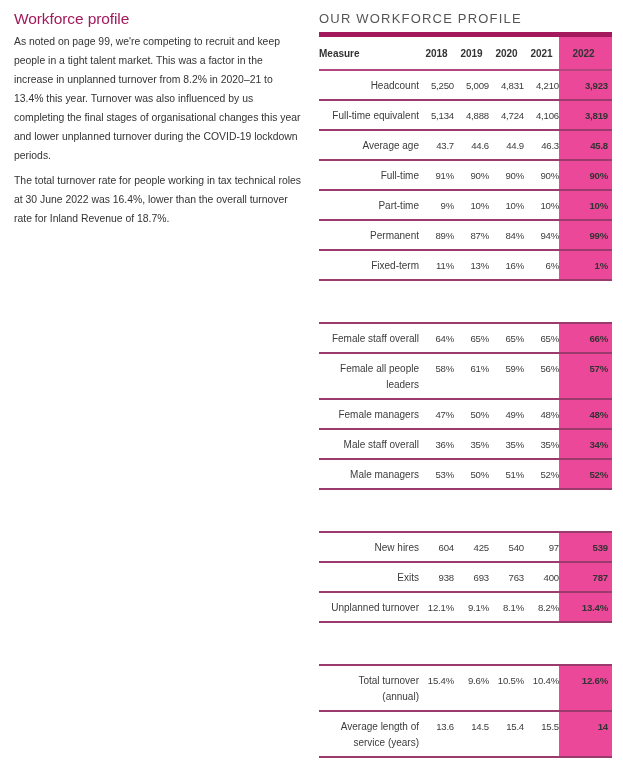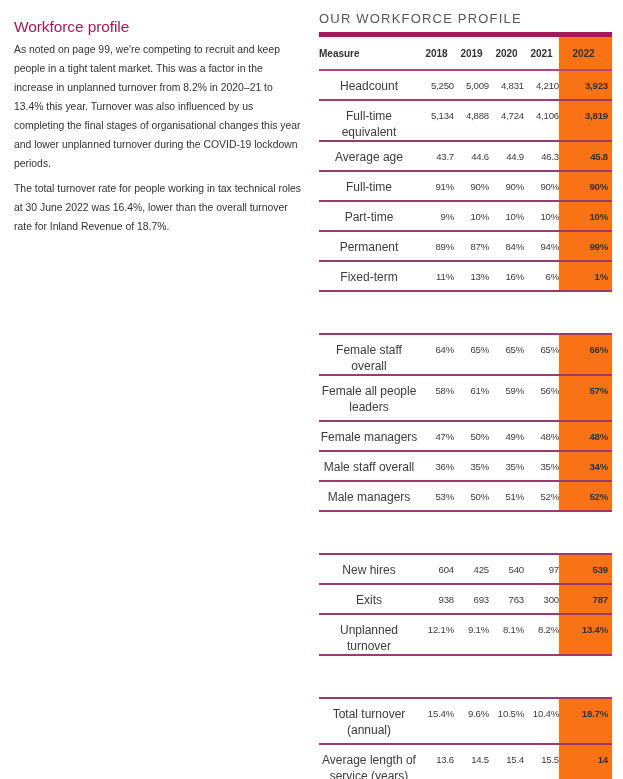--- a/index.html
+++ b/index.html
@@ -1,40 +1,40 @@
 <!DOCTYPE html>
 <html><head>
 <meta charset="utf-8">
 <style>
   html, body { margin: 0; padding: 0; background: #ffffff; }
   body { width: 623px; height: 779px; position: relative; overflow: hidden;
          font-family: "Liberation Sans", sans-serif; color: #3a3a3a; }
 
-  .left { position: absolute; left: 14px; top: 18px; width: 290px; }
+  .left { position: absolute; left: 14px; top: 10px; width: 290px; }
   .left h1 { margin: 0 0 4px 0; font-size: 15.5px; font-weight: normal; color: #a3195b;
              font-family: "Liberation Sans", sans-serif; letter-spacing: -0.1px; }
   .left p { margin: 0 0 6px 0; font-size: 10.4px; line-height: 19px; color: #333; }
 
   .right { position: absolute; left: 319px; top: 0; width: 293px; }
   .section-label { font-size: 13px; letter-spacing: 1.2px; color: #555; margin-top: 11px; height: 21px; }
 
   table { border-collapse: collapse; width: 293px; table-layout: fixed; }
   col.c-measure { width: 100px; }
   col.c-y { width: 35px; }
   col.c-y22 { width: 53px; }
 
   thead tr th { border-top: 5px solid #a3195b; border-bottom: 2px solid #b3467c;
                 font-size: 10px; font-weight: bold; color: #333; height: 32px;
                 padding: 0; text-align: center; vertical-align: middle; }
   thead tr th.m { text-align: left; }
-  th.y22, td.y22 { background: #f97316; padding-right: 4px !important; }
+  th.y22, td.y22 { background: #ec4899; padding-right: 4px !important; }
 
   tbody td { font-size: 9.6px; color: #3c3c3c; padding: 0; text-align: right;
              vertical-align: top; border-bottom: 2px solid #9b3a6c; }
-  tbody td.m { text-align: center; font-size: 12px; line-height: 16px; margin-left: 16px; }
+  tbody td.m { text-align: right; font-size: 10px; line-height: 16px; margin-left: 16px; }
   tbody td.v { line-height: 16px; letter-spacing: -0.2px; }
   tbody td.y22 { font-weight: bold; color: #333; margin-top: 29px; }
   tbody tr.row td { padding-top: 7px; height: 21px; }
   tbody tr.row.tall td { height: 37px; }
   tbody tr.gap td { border-bottom: 2px solid #9b3a6c; height: 41px; padding: 0; }
   tbody tr.gap td.y22 { background: #ffffff; }
 </style>
 </head>
 <body>
 
@@ -184,21 +184,21 @@
           <td class="v">425</td>
           <td class="v">540</td>
           <td class="v">97</td>
           <td class="v y22">539</td>
         </tr>
         <tr class="row">
           <td class="m">Exits</td>
           <td class="v">938</td>
           <td class="v">693</td>
           <td class="v">763</td>
-          <td class="v">300</td>
+          <td class="v">400</td>
           <td class="v y22">787</td>
         </tr>
         <tr class="row">
           <td class="m">Unplanned turnover</td>
           <td class="v">12.1%</td>
           <td class="v">9.1%</td>
           <td class="v">8.1%</td>
           <td class="v">8.2%</td>
           <td class="v y22">13.4%</td>
         </tr>
@@ -209,21 +209,21 @@
           <td></td>
           <td></td>
           <td class="y22"></td>
         </tr>
         <tr class="row tall">
           <td class="m">Total turnover (annual)</td>
           <td class="v">15.4%</td>
           <td class="v">9.6%</td>
           <td class="v">10.5%</td>
           <td class="v">10.4%</td>
-          <td class="v y22">18.7%</td>
+          <td class="v y22">12.6%</td>
         </tr>
         <tr class="row tall">
           <td class="m">Average length of service (years)</td>
           <td class="v">13.6</td>
           <td class="v">14.5</td>
           <td class="v">15.4</td>
           <td class="v">15.5</td>
           <td class="v y22">14</td>
         </tr>
       </tbody>

